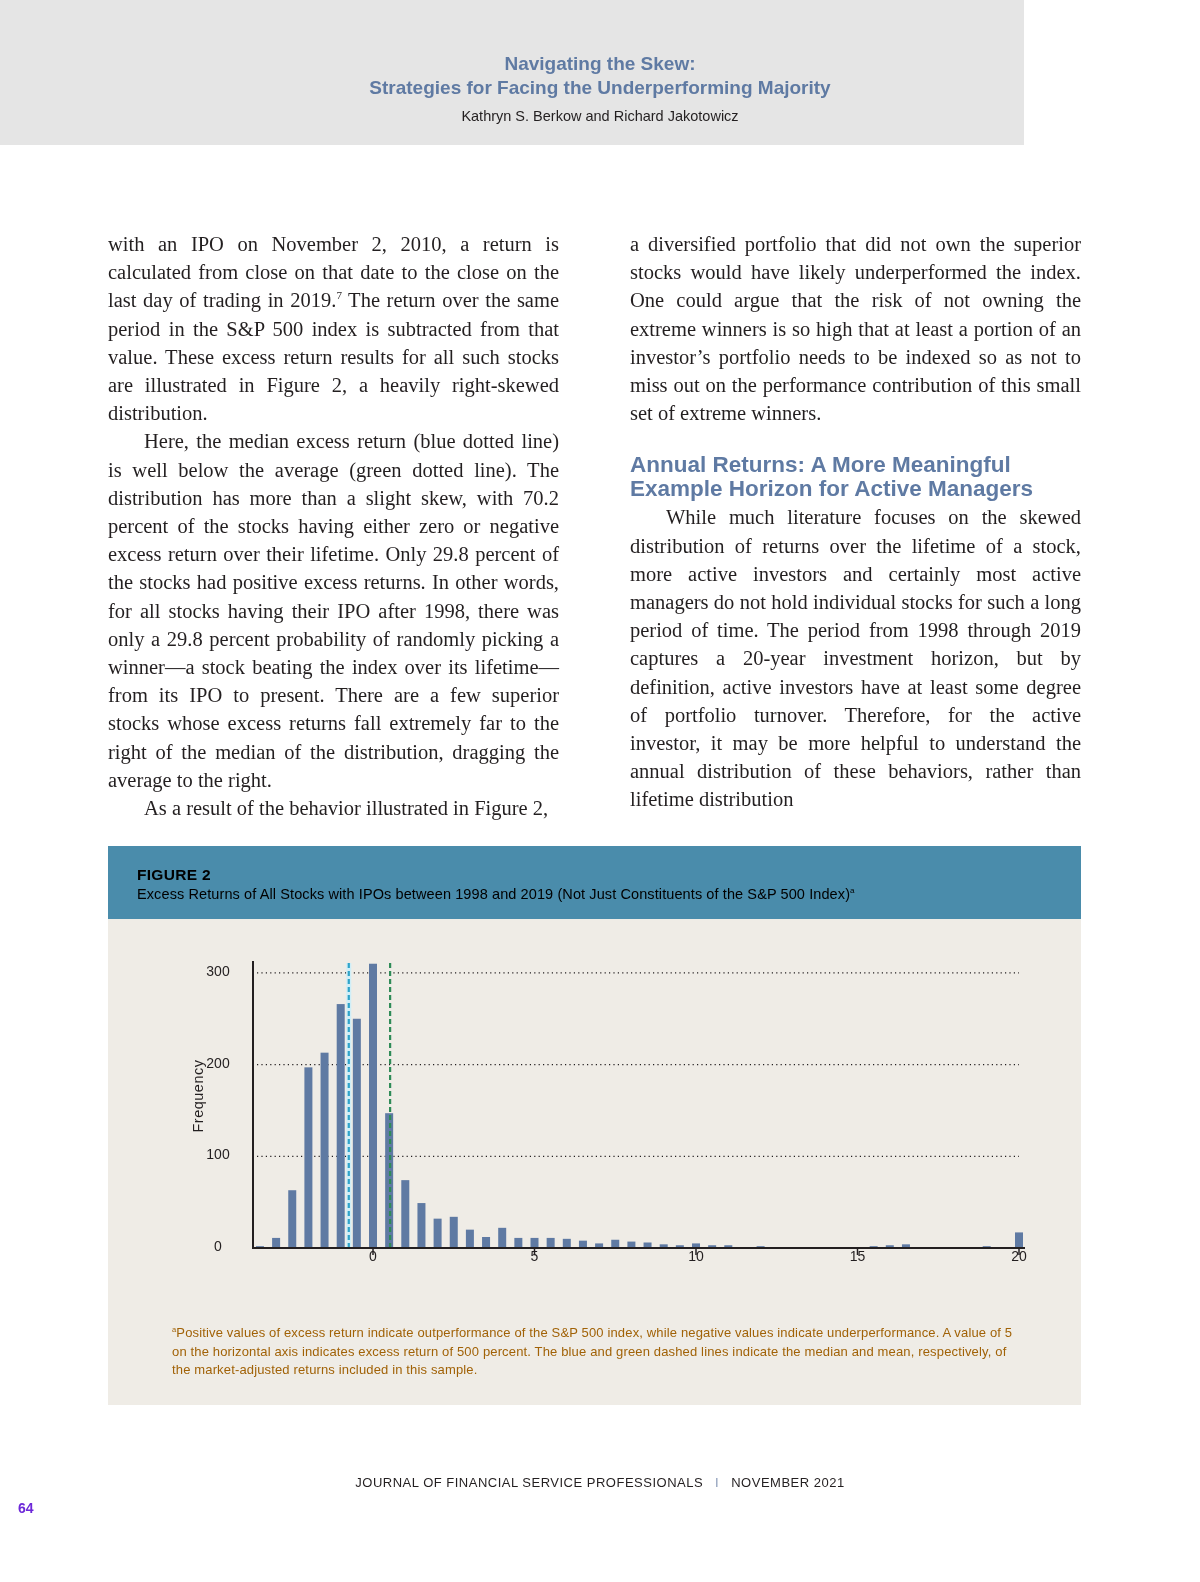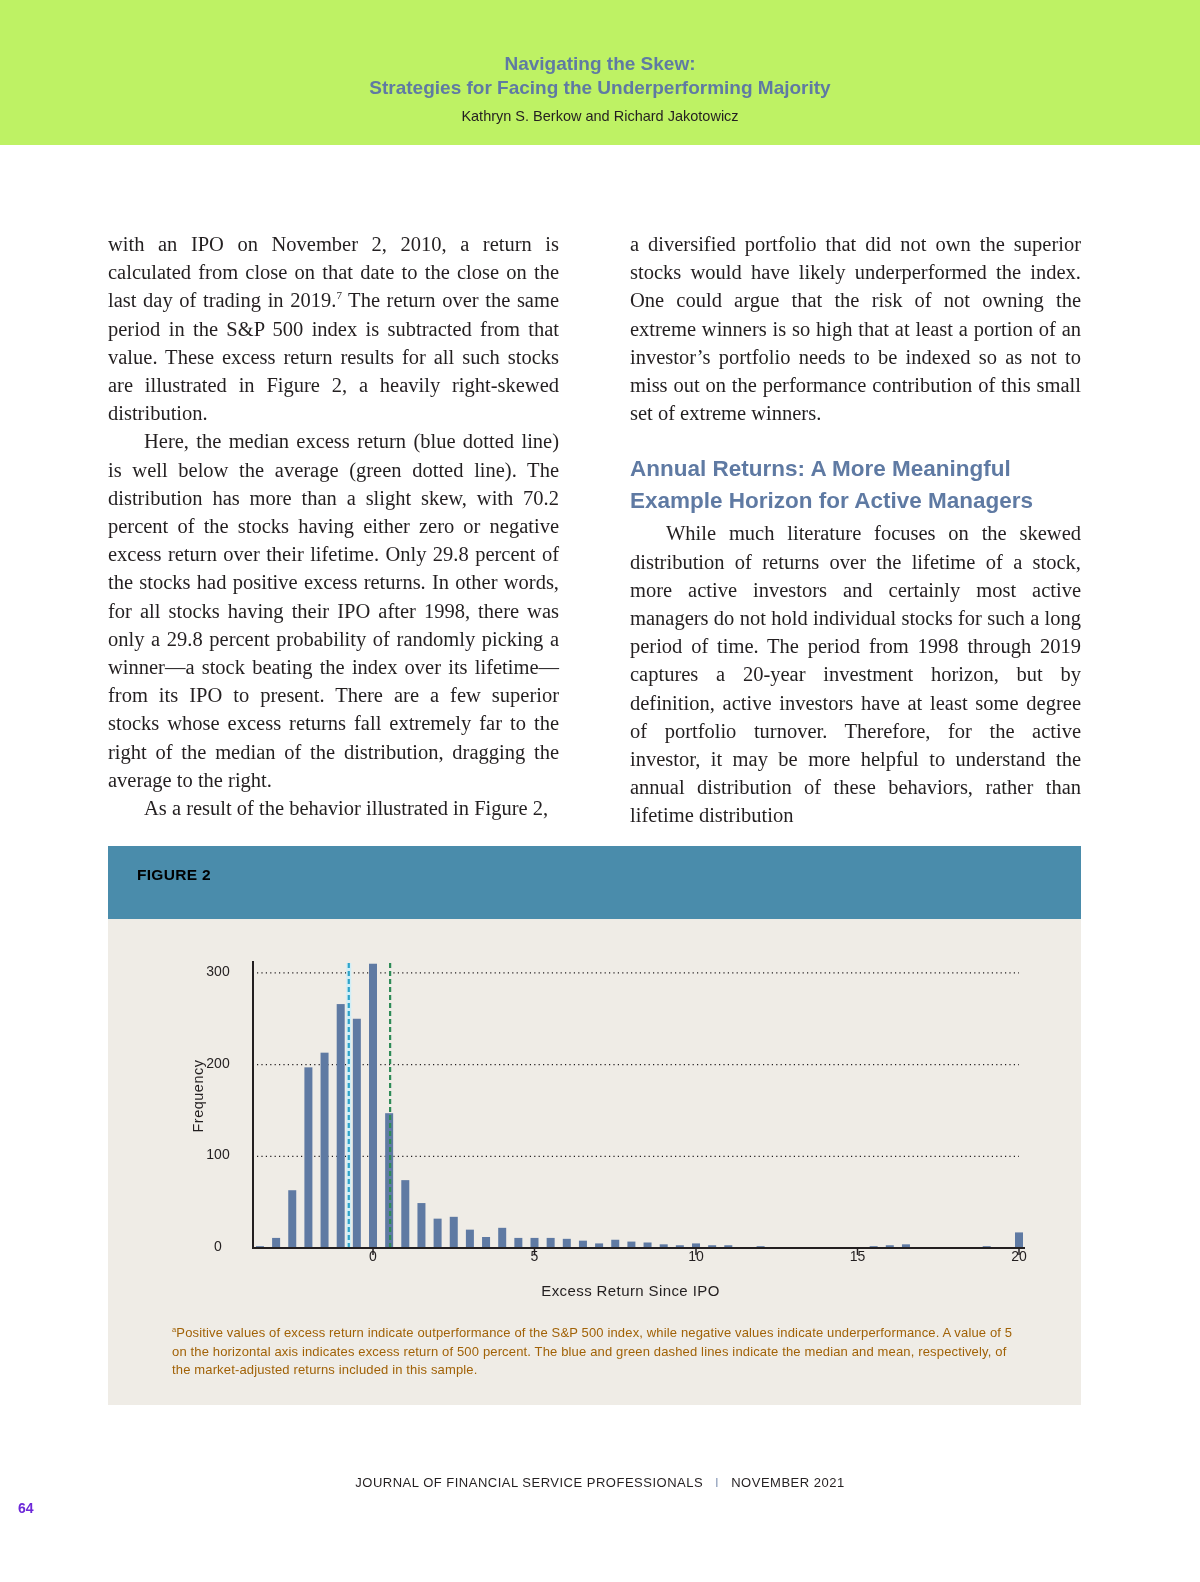--- a/index.html
+++ b/index.html
@@ -1,21 +1,21 @@
 <!DOCTYPE html>
 <html><head>
 <meta charset="utf-8">
 <style>
   * { box-sizing: border-box; margin: 0; padding: 0; }
   html, body { width: 1200px; height: 1582px; background: #ffffff; }
   body { position: relative; font-family: "Liberation Serif", serif; color: #231f20; overflow: hidden; }
 
   .header-band {
-    position: absolute; left: 0; top: 0; width: 1200px; height: 145px;
-    background: #bef264; text-align: center;
+    position: absolute; left: 0; top: 0; width: 1024px; height: 145px;
+    background: #e5e5e5; text-align: center;
   }
   .header-title {
     position: absolute; left: 0; width: 1200px; top: 52px;
     font-family: "Liberation Sans", sans-serif; font-weight: bold;
     font-size: 19px; line-height: 24px; color: #5f7aa3;
   }
   .header-authors {
     position: absolute; left: 0; width: 1200px; top: 108px;
     font-family: "Liberation Sans", sans-serif; font-size: 14.5px; color: #231f20;
   }
@@ -24,21 +24,21 @@
     position: absolute; top: 230px; width: 451px;
     font-size: 20.5px; line-height: 28.2px; text-align: justify; color: #231f20;
   }
   .col-left { left: 108px; }
   .col-right { left: 630px; }
   .col p { margin: 0; }
   .col p.indent { text-indent: 36px; }
   .col sup { font-size: 11px; vertical-align: 8px; line-height: 0; }
   .section-heading {
     font-family: "Liberation Sans", sans-serif; font-weight: bold;
-    font-size: 22.5px; line-height: 32px; color: #5f7aa3; text-align: left;
+    font-size: 22.5px; line-height: 24px; color: #5f7aa3; text-align: left;
     margin-top: 26px; margin-bottom: 2px;
   }
 
   .figure {
     position: absolute; left: 108px; top: 846px; width: 973px; height: 559px;
     background: #efece6;
   }
   .figure-head {
     position: absolute; left: 0; top: 0; width: 973px; height: 73px;
     background: #4a8cab; color: #000000; font-family: "Liberation Sans", sans-serif;
@@ -99,20 +99,21 @@
 
 <div class="col col-right">
   <p>a diversified portfolio that did not own the superior stocks would have likely underperformed the index. One could argue that the risk of not owning the extreme winners is so high that at least a portion of an investor’s portfolio needs to be indexed so as not to miss out on the performance contribution of this small set of extreme winners.</p>
   <h2 class="section-heading">Annual Returns: A More Meaningful Example Horizon for Active Managers</h2>
   <p class="indent">While much literature focuses on the skewed distribution of returns over the lifetime of a stock, more active investors and certainly most active managers do not hold individual stocks for such a long period of time. The period from 1998 through 2019 captures a 20-year investment horizon, but by definition, active investors have at least some degree of portfolio turnover. Therefore, for the active investor, it may be more helpful to understand the annual distribution of these behaviors, rather than lifetime distribution</p>
 </div>
 
 <div class="figure">
   <div class="figure-head">
     <div class="figure-label">FIGURE 2</div>
+    <div class="figure-caption"><span>Excess Returns of All Stocks with IPOs between 1998 and 2019 (Not Just Constituents of the S&amp;P 500 Index)</span><sup>a</sup></div>
   </div>
 
   <div class="chart">
     <svg id="chart-svg" width="973" height="559">
         <line x1="149" x2="911" y1="310.3" y2="310.3" stroke="#231f20" stroke-width="1.2" stroke-dasharray="1.2 3.2"></line>
         <line x1="149" x2="911" y1="218.6" y2="218.6" stroke="#231f20" stroke-width="1.2" stroke-dasharray="1.2 3.2"></line>
         <line x1="149" x2="911" y1="126.89999999999998" y2="126.89999999999998" stroke="#231f20" stroke-width="1.2" stroke-dasharray="1.2 3.2"></line>
         <rect x="147.95000000000002" y="400.166" width="8" height="1.834" fill="#5f7aa3"></rect>
         <rect x="164.10000000000002" y="391.913" width="8" height="10.087" fill="#5f7aa3"></rect>
         <rect x="180.25" y="344.229" width="8" height="57.771" fill="#5f7aa3"></rect>
@@ -166,21 +167,20 @@
         <line x1="282.119" x2="282.119" y1="116.89999999999998" y2="402" stroke="#2e8b57" stroke-width="2.2" stroke-dasharray="5 3"></line>
         <line x1="145" x2="145" y1="114.89999999999998" y2="403" stroke="#231f20" stroke-width="2"></line>
         <line x1="145" x2="917" y1="402" y2="402" stroke="#231f20" stroke-width="2"></line>
         <line x1="265" x2="265" y1="402" y2="409" stroke="#231f20" stroke-width="1.5"></line>
         <line x1="426.5" x2="426.5" y1="402" y2="409" stroke="#231f20" stroke-width="1.5"></line>
         <line x1="588" x2="588" y1="402" y2="409" stroke="#231f20" stroke-width="1.5"></line>
         <line x1="749.5" x2="749.5" y1="402" y2="409" stroke="#231f20" stroke-width="1.5"></line>
         <line x1="911" x2="911" y1="402" y2="409" stroke="#231f20" stroke-width="1.5"></line>
       </svg>
     <div class="y-title">Frequency</div>
-    <div class="x-title">Excess Return Since IPO</div>
     <div id="y-ticks">
         <div class="y-tick" style="top: 392px;">0</div>
         <div class="y-tick" style="top: 300.3px;">100</div>
         <div class="y-tick" style="top: 208.6px;">200</div>
         <div class="y-tick" style="top: 116.9px;">300</div>
       </div>
     <div id="x-ticks">
         <div class="x-tick" style="left: 245px;">0</div>
         <div class="x-tick" style="left: 406.5px;">5</div>
         <div class="x-tick" style="left: 568px;">10</div>

